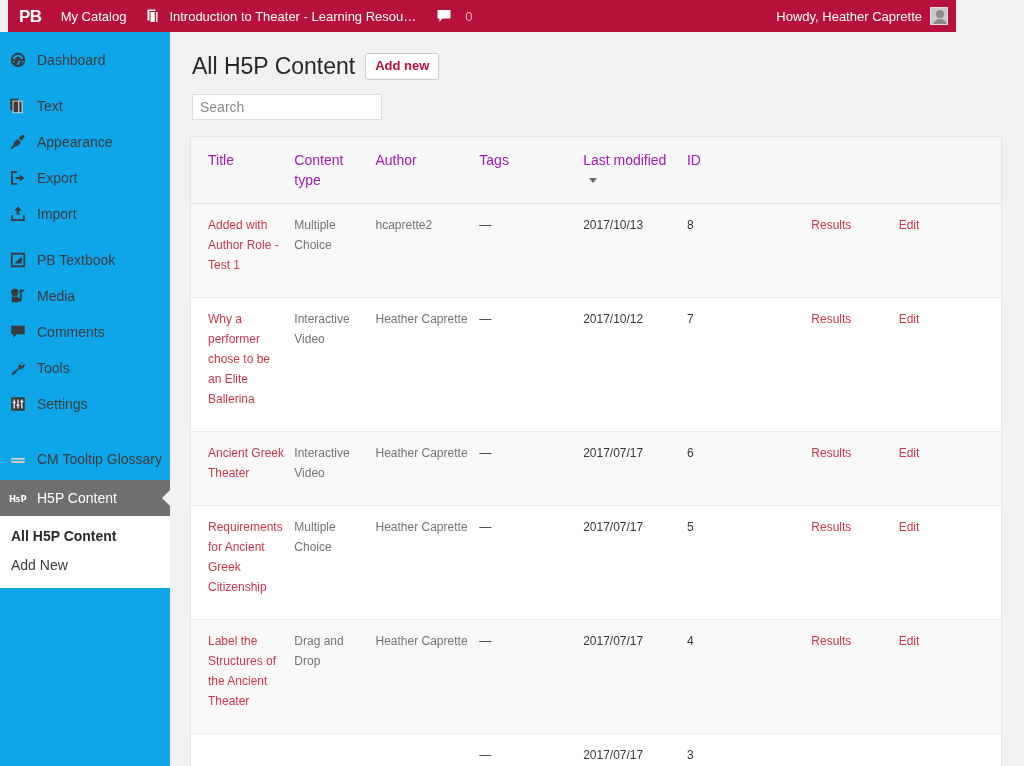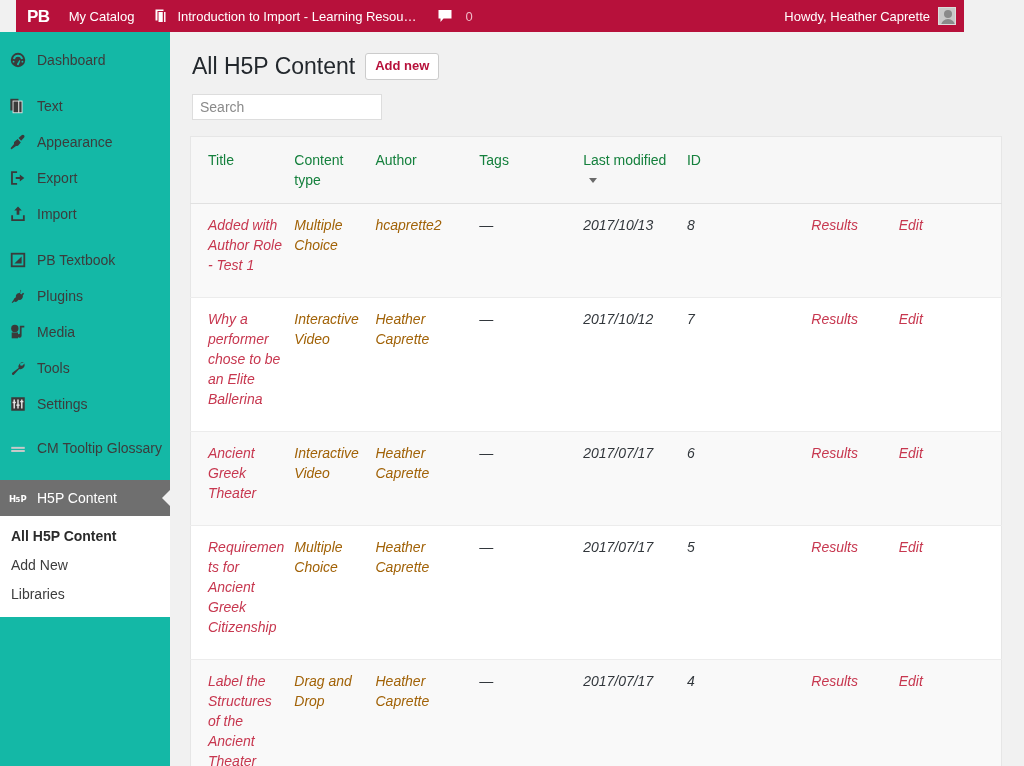--- a/index.html
+++ b/index.html
@@ -7,21 +7,21 @@
     margin: 0; padding: 0;
     width: 1024px; height: 766px;
     overflow: hidden;
     background: #f1f1f1;
     font-family: "Liberation Sans", sans-serif;
     -webkit-font-smoothing: antialiased;
   }
 
   
   #adminbar {
-    position: absolute; top: 0; left: 16px;
+    position: absolute; top: 0; left: 8px;
     width: 948px; height: 32px;
     background: #b7113b;
     color: #ffffff;
     display: flex; align-items: center;
     font-size: 13px;
     z-index: 50;
   }
   .ab-item {
     display: flex; align-items: center;
     height: 32px; padding: 2px 10px;
@@ -55,21 +55,21 @@
   .ab-avatar::after {
     content: ""; position: absolute;
     left: 2px; top: 11px; width: 14px; height: 9px;
     border-radius: 7px 7px 0 0; background: #8a8a8a;
   }
 
   
   #sidebar {
     position: absolute; top: 32px; left: 0;
     width: 170px; height: 734px;
-    background: #14b8a6;
+    background: #0ea5e9;
     font-size: 14px;
     overflow: hidden;
   }
   .menu-item {
     display: flex; align-items: center;
     height: 36px;
     padding-left: 9px;
     color: #3c3c3c;
     text-decoration: none;
     position: relative;
@@ -77,21 +77,21 @@
   .menu-item .mi-icon {
     width: 26px; min-width: 26px;
     display: flex; align-items: center; justify-content: flex-start;
     color: #3a3a3a;
     line-height: 0;
   }
   .menu-item .mi-label { padding-left: 2px; }
   .menu-gap { height: 10px; }
 
   .menu-item.two-line {
-    height: 48px; align-items: flex-start; padding-top: 7px;
+    height: 48px; align-items: center; padding-top: 7px;
   }
   .menu-item.two-line .mi-icon { padding-top: 2px; }
   .menu-item.two-line .mi-label { line-height: 19px; }
 
   .menu-item.current {
     background: #6f6f6f;
     color: #ffffff;
     font-weight: 400;
   }
   .menu-item.current .mi-icon { color: #ffffff; }
@@ -168,46 +168,45 @@
     border-collapse: collapse;
     background: #ffffff;
     border: 1px solid #e6e6e6;
     table-layout: fixed;
   }
   table.h5p-list thead th {
     background: #f7f7f7;
     text-align: left;
     font-weight: normal;
     font-size: 14px;
-    color: #15803d;
+    color: #a21caf;
     padding: 13px 10px 13px 0;
     vertical-align: top;
     border-bottom: 1px solid #e1e1e1;
     line-height: 20px;
   }
   table.h5p-list thead th:first-child { padding-left: 17px; }
   table.h5p-list tbody td {
-    font-size: 14px;
+    font-size: 12px;
     padding: 11px 10px 22px 0;
     vertical-align: top;
     color: #32373c;
     line-height: 20px;
     word-wrap: break-word;
     overflow-wrap: break-word;
     word-break: break-word;
-    font-style: italic;
   }
   table.h5p-list tbody td:first-child { padding-left: 17px; }
   table.h5p-list tbody tr.odd td { background: #f9f9f9; }
   table.h5p-list tbody tr.even td { background: #ffffff; }
   table.h5p-list tbody tr td { border-bottom: 1px solid #ececec; }
   table.h5p-list tbody tr:last-child td { border-bottom: none; }
 
   a.link-red { color: #c7374f; text-decoration: none; }
-  a.link-blue { color: #a16207; text-decoration: none; }
+  a.link-blue { color: #737373; text-decoration: none; }
   .dash { color: #32373c; }
   .sort-caret {
     display: inline-block;
     width: 0; height: 0;
     border-left: 4px solid transparent;
     border-right: 4px solid transparent;
     border-top: 5px solid #6a6a6a;
     margin-left: 6px;
     vertical-align: 2px;
   }
@@ -232,21 +231,21 @@
   </a>
   <a class="ab-item" href="#">
     <span class="ab-icon">
       <svg class="ic" width="16" height="16" viewBox="0 0 16 16">
         <rect x="1.5" y="1.5" width="8" height="11" fill="#fff"></rect>
         <rect x="4" y="3.5" width="8" height="11" fill="#fff"></rect>
         <rect x="4" y="3.5" width="8" height="11" fill="none" stroke="#b7113b" stroke-width="1"></rect>
         <line x1="9.4" y1="3.5" x2="9.4" y2="14.5" stroke="#b7113b" stroke-width="1.3"></line>
       </svg>
     </span>
-    <span>Introduction to Import - Learning Resou…</span>
+    <span>Introduction to Theater - Learning Resou…</span>
   </a>
   <a class="ab-item" href="#">
     <span class="ab-icon">
       <svg class="ic" width="16" height="16" viewBox="0 0 16 16">
         <path d="M1.5 2h13v8.5H6.5L3.5 14v-3.5H1.5z" fill="#fff"></path>
       </svg>
     </span>
     <span class="ab-count">0</span>
   </a>
   <div class="ab-spacer"></div>
@@ -318,41 +317,40 @@
   <a class="menu-item" href="#">
     <span class="mi-icon">
       <svg class="ic" width="18" height="18" viewBox="0 0 20 20">
           <rect x="3" y="3" width="14" height="14" fill="none" stroke="#3a3a3a" stroke-width="2"></rect>
           <path fill="#3a3a3a" d="M6 14l8-8v8z"></path>
         </svg>
     </span>
     <span class="mi-label">PB Textbook</span>
   </a>
 
-  <a class="menu-item" href="#">
-    <span class="mi-icon">
-      <svg class="ic" width="18" height="18" viewBox="0 0 20 20">
-          <path fill="#3a3a3a" d="M12.4 3.1l1.3 1.3-2 2 1.9 1.9 2-2 1.3 1.3-1.6 1.6a4 4 0 0 1-4.6 5.1L9 15.9a2.1 2.1 0 0 1-3 0 2.1 2.1 0 0 1 0-3l1.6-1.6A4 4 0 0 1 12.7 6.8z"></path>
-          <path fill="#3a3a3a" d="M6.7 12.2 3 17.1l.7.7 4.8-3.7z"></path>
-        </svg>
-    </span>
-    <span class="mi-label">Plugins</span>
-  </a>
 
   <a class="menu-item" href="#">
     <span class="mi-icon">
       <svg class="ic" width="18" height="18" viewBox="0 0 20 20">
           <circle cx="6.5" cy="6" r="4.1" fill="#3a3a3a"></circle>
           <rect x="3" y="10.5" width="7" height="6.5" fill="#3a3a3a"></rect>
           <path fill="#3a3a3a" d="M12 3h5v2h-3v9.3a2.2 2.2 0 1 1-2-2.2V3z"></path>
         </svg>
     </span>
     <span class="mi-label">Media</span>
   </a>
 
+  <a class="menu-item" href="#">
+    <span class="mi-icon">
+      <svg class="ic" width="18" height="18" viewBox="0 0 20 20">
+          <path fill="#3a3a3a" d="M2.5 3h15v9.5h-9l-3.5 4v-4H2.5z"></path>
+        </svg>
+    </span>
+    <span class="mi-label">Comments</span>
+  </a>
 
 
   <a class="menu-item" href="#">
     <span class="mi-icon">
       <svg class="ic" width="18" height="18" viewBox="0 0 20 20">
           <path fill="#3a3a3a" d="M16.6 3.9a4.8 4.8 0 0 0-5.9 6.1l-7 5.4a1.4 1.4 0 0 0 1.7 2.2l5.9-6.5a4.8 4.8 0 0 0 5.9-6.1l-2.5 2.5-2.1-.4-.4-2.1z"></path>
         </svg>
     </span>
     <span class="mi-label">Tools</span>
   </a>
@@ -396,23 +394,20 @@
     </span>
     <span class="mi-label">H5P Content</span>
   </a>
 
   <div class="submenu">
     <a href="#" class="sub-current">
       <span>All H5P Content</span>
     </a>
     <a href="#">
       <span>Add New</span>
-    </a>
-    <a href="#">
-      <span>Libraries</span>
     </a>
   </div>
 
 </div>
 
 <div id="main">
 
   <div class="page-head">
     <h1 class="page-title">All H5P Content</h1>
     <a class="add-new-btn" href="#">Add new</a>

